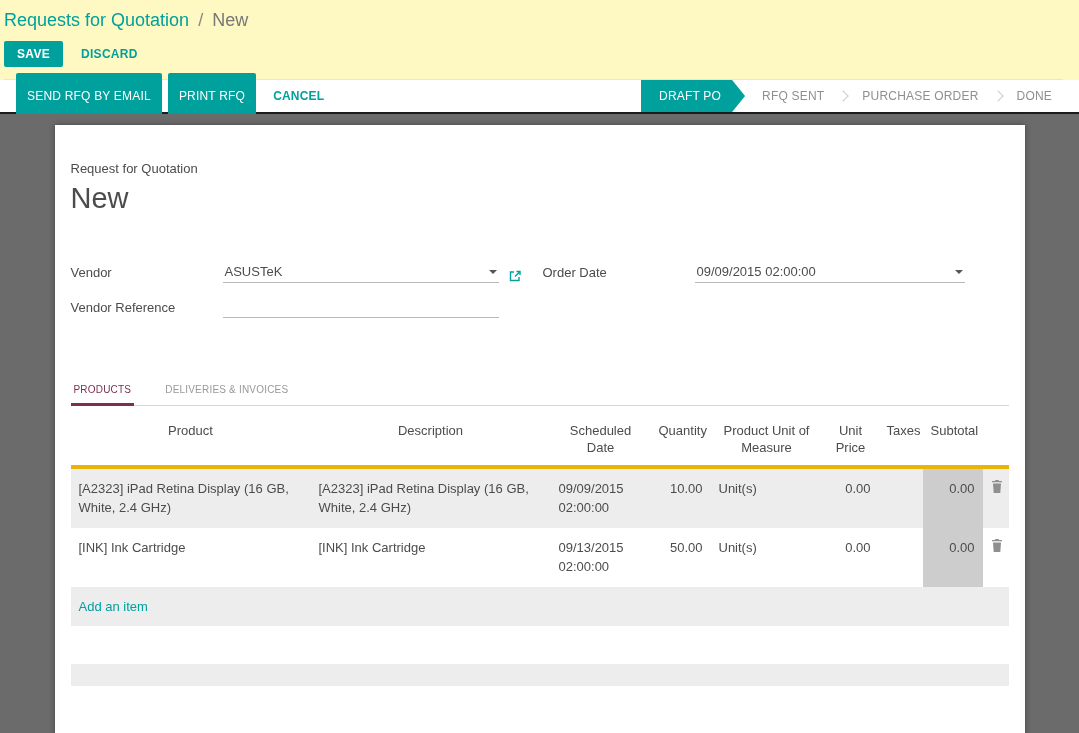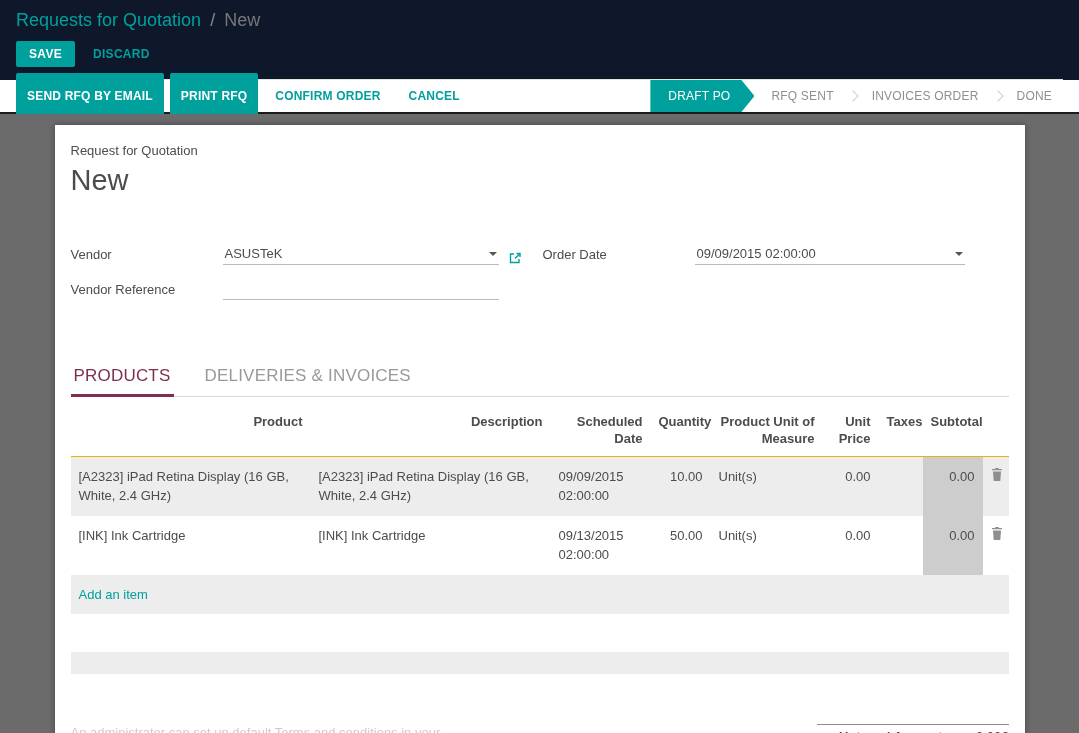--- a/index.html
+++ b/index.html
@@ -5,21 +5,21 @@
   * { box-sizing: border-box; }
   html,body { margin:0; padding:0; }
   body {
     width:1079px; height:733px; overflow:hidden;
     font-family:"Liberation Sans", sans-serif;
     background:#fff; color:#4c4c4c;
   }
   .page { display:flex; flex-direction:column; height:733px; }
 
   
-  .topbar { padding:10px 16px 0 16px; background:#0f172a; }
+  .topbar { padding:10px 16px 0 4px; background:#fef9c3; }
   .breadcrumb { font-size:18px; }
   .breadcrumb .bc-parent { color:#00A09D; cursor:pointer; }
   .breadcrumb .bc-sep { color:#888; margin:0 4px; }
   .breadcrumb .bc-current { color:#777; }
   .cp-actions { margin:10px 0 12px 0; display:flex; align-items:flex-start; }
   .btn-save {
     background:#00A09D; color:#fff; border:none; font-size:12px; font-weight:bold;
     padding:6px 13px; border-radius:2px; cursor:pointer; letter-spacing:.3px;
     font-family:inherit;
   }
@@ -30,21 +30,21 @@
   }
   .cp-divider { border-bottom:1px solid #e4e4e4; }
 
   
   .toolbar {
     display:flex; justify-content:space-between; align-items:stretch;
     background:#fff; border-bottom:2px solid #1c1c1c; height:34px;
   }
   .toolbar-left { display:flex; align-items:center; padding-left:16px; gap:6px; }
   .btn-primary {
-    background:#00A09D; color:#fff; border:none; font-size:12px; font-weight:bold;
+    background:#00A09D; color:#fff; border:none; font-size:12px; font-weight:normal;
     padding:16px 11px; border-radius:2px; cursor:pointer; letter-spacing:.2px;
     font-family:inherit; white-space:nowrap;
   }
   .btn-link {
     background:none; border:none; color:#00A09D; font-size:12px; font-weight:bold;
     padding:6px 11px; cursor:pointer; letter-spacing:.2px; font-family:inherit;
     white-space:nowrap;
   }
   .statusbar { display:flex; align-items:stretch; padding-right:12px;padding-left:6px; }
   .status-step {
@@ -60,21 +60,21 @@
     width:8px; height:8px; border-top:1px solid #ccc; border-right:1px solid #ccc;
     transform:rotate(45deg); align-self:center; flex:0 0 auto;
   }
 
   
   .content { flex:1; background:#6b6b6b; overflow:hidden; }
   .sheet {
     width:970px; margin:11px auto 0 auto; background:#fff; min-height:611px;
     padding:14px 16px 0 16px; box-shadow:0 0 6px rgba(0,0,0,.35);
   }
-  .sheet-subtitle { font-size:13px; color:#4c4c4c; margin-top:4px; }
+  .sheet-subtitle { font-size:13px; color:#4c4c4c; margin-top:22px; }
   .sheet-title { font-size:29px; color:#4c4c4c; font-weight:normal; margin:6px 0 0 0; }
 
   
   .fields { display:flex; margin-top:46px; }
   .field-col-left { width:472px; }
   .field-col-right { flex:1; }
   .field-row { display:flex; align-items:flex-end; margin-bottom:13px; min-height:22px; }
   .field-label { width:152px; font-size:13px; font-weight:normal; color:#4c4c4c; padding-bottom:3px; }
   .input-line {
     display:flex; align-items:center; border-bottom:1px solid #b9b9b9;
@@ -86,30 +86,30 @@
   .w-date { width:270px; }
   .caret {
     width:0; height:0; border-left:4px solid transparent; border-right:4px solid transparent;
     border-top:4px solid #555; margin-left:6px; cursor:pointer; flex:0 0 auto;
   }
   .ext-link { margin-left:9px; cursor:pointer; display:inline-flex; }
 
   
   .tabs { display:flex; margin-top:44px; border-bottom:1px solid #d8d8d8; }
   .tab {
-    font-size:17px; padding:9px 3px 8px 3px; margin-right:28px; cursor:pointer;
+    font-size:10px; padding:9px 3px 8px 3px; margin-right:28px; cursor:pointer;
     color:#999; letter-spacing:.2px;
   }
   .tab.active { color:#7c2f50; border-bottom:3px solid #7c2f50; margin-bottom:-1px; font-weight:normal; }
 
   
   table.lines { width:938px; border-collapse:collapse; margin-top:4px; font-size:13px; color:#4c4c4c; table-layout:fixed; }
   table.lines th {
-    text-align:right; font-weight:bold; padding:13px 8px 8px 8px; vertical-align:top;
-    border-bottom:1px solid #eab308; line-height:1.3;
+    text-align:center; font-weight:normal; padding:13px 8px 8px 8px; vertical-align:top;
+    border-bottom:4px solid #eab308; line-height:1.3;
   }
   table.lines td { padding:10px 8px; vertical-align:top; line-height:1.5; }
   table.lines tbody tr:nth-child(odd) { background:#ededed; }
   .num { text-align:right; }
   td.cell-subtotal { background:#cdcdcd; text-align:right; }
   th.h-subtotal { text-align:right; }
   th.h-qty { text-align:right; }
   td.cell-trash { text-align:center; padding-left:2px; padding-right:2px; }
   .trash-btn { cursor:pointer; display:inline-block; }
   .add-row td { padding:7px 8px; }
@@ -147,28 +147,27 @@
       <button class="btn-save">SAVE</button>
       <button class="btn-discard">DISCARD</button>
     </div>
     <div class="cp-divider"></div>
   </div>
 
   <div class="toolbar">
     <div class="toolbar-left">
       <button class="btn-primary">SEND RFQ BY EMAIL</button>
       <button class="btn-primary">PRINT RFQ</button>
-      <button class="btn-link">CONFIRM ORDER</button>
       <button class="btn-link">CANCEL</button>
     </div>
     <div class="statusbar">
       <div class="status-step active">DRAFT PO</div>
       <div class="status-step">RFQ SENT</div>
       <span class="status-chevron"></span>
-      <div class="status-step">INVOICES ORDER</div>
+      <div class="status-step">PURCHASE ORDER</div>
       <span class="status-chevron"></span>
       <div class="status-step">DONE</div>
     </div>
   </div>
 
   <div class="content">
     <div class="sheet">
 
       <div class="sheet-subtitle">Request for Quotation</div>
       <h1 class="sheet-title">New</h1>

